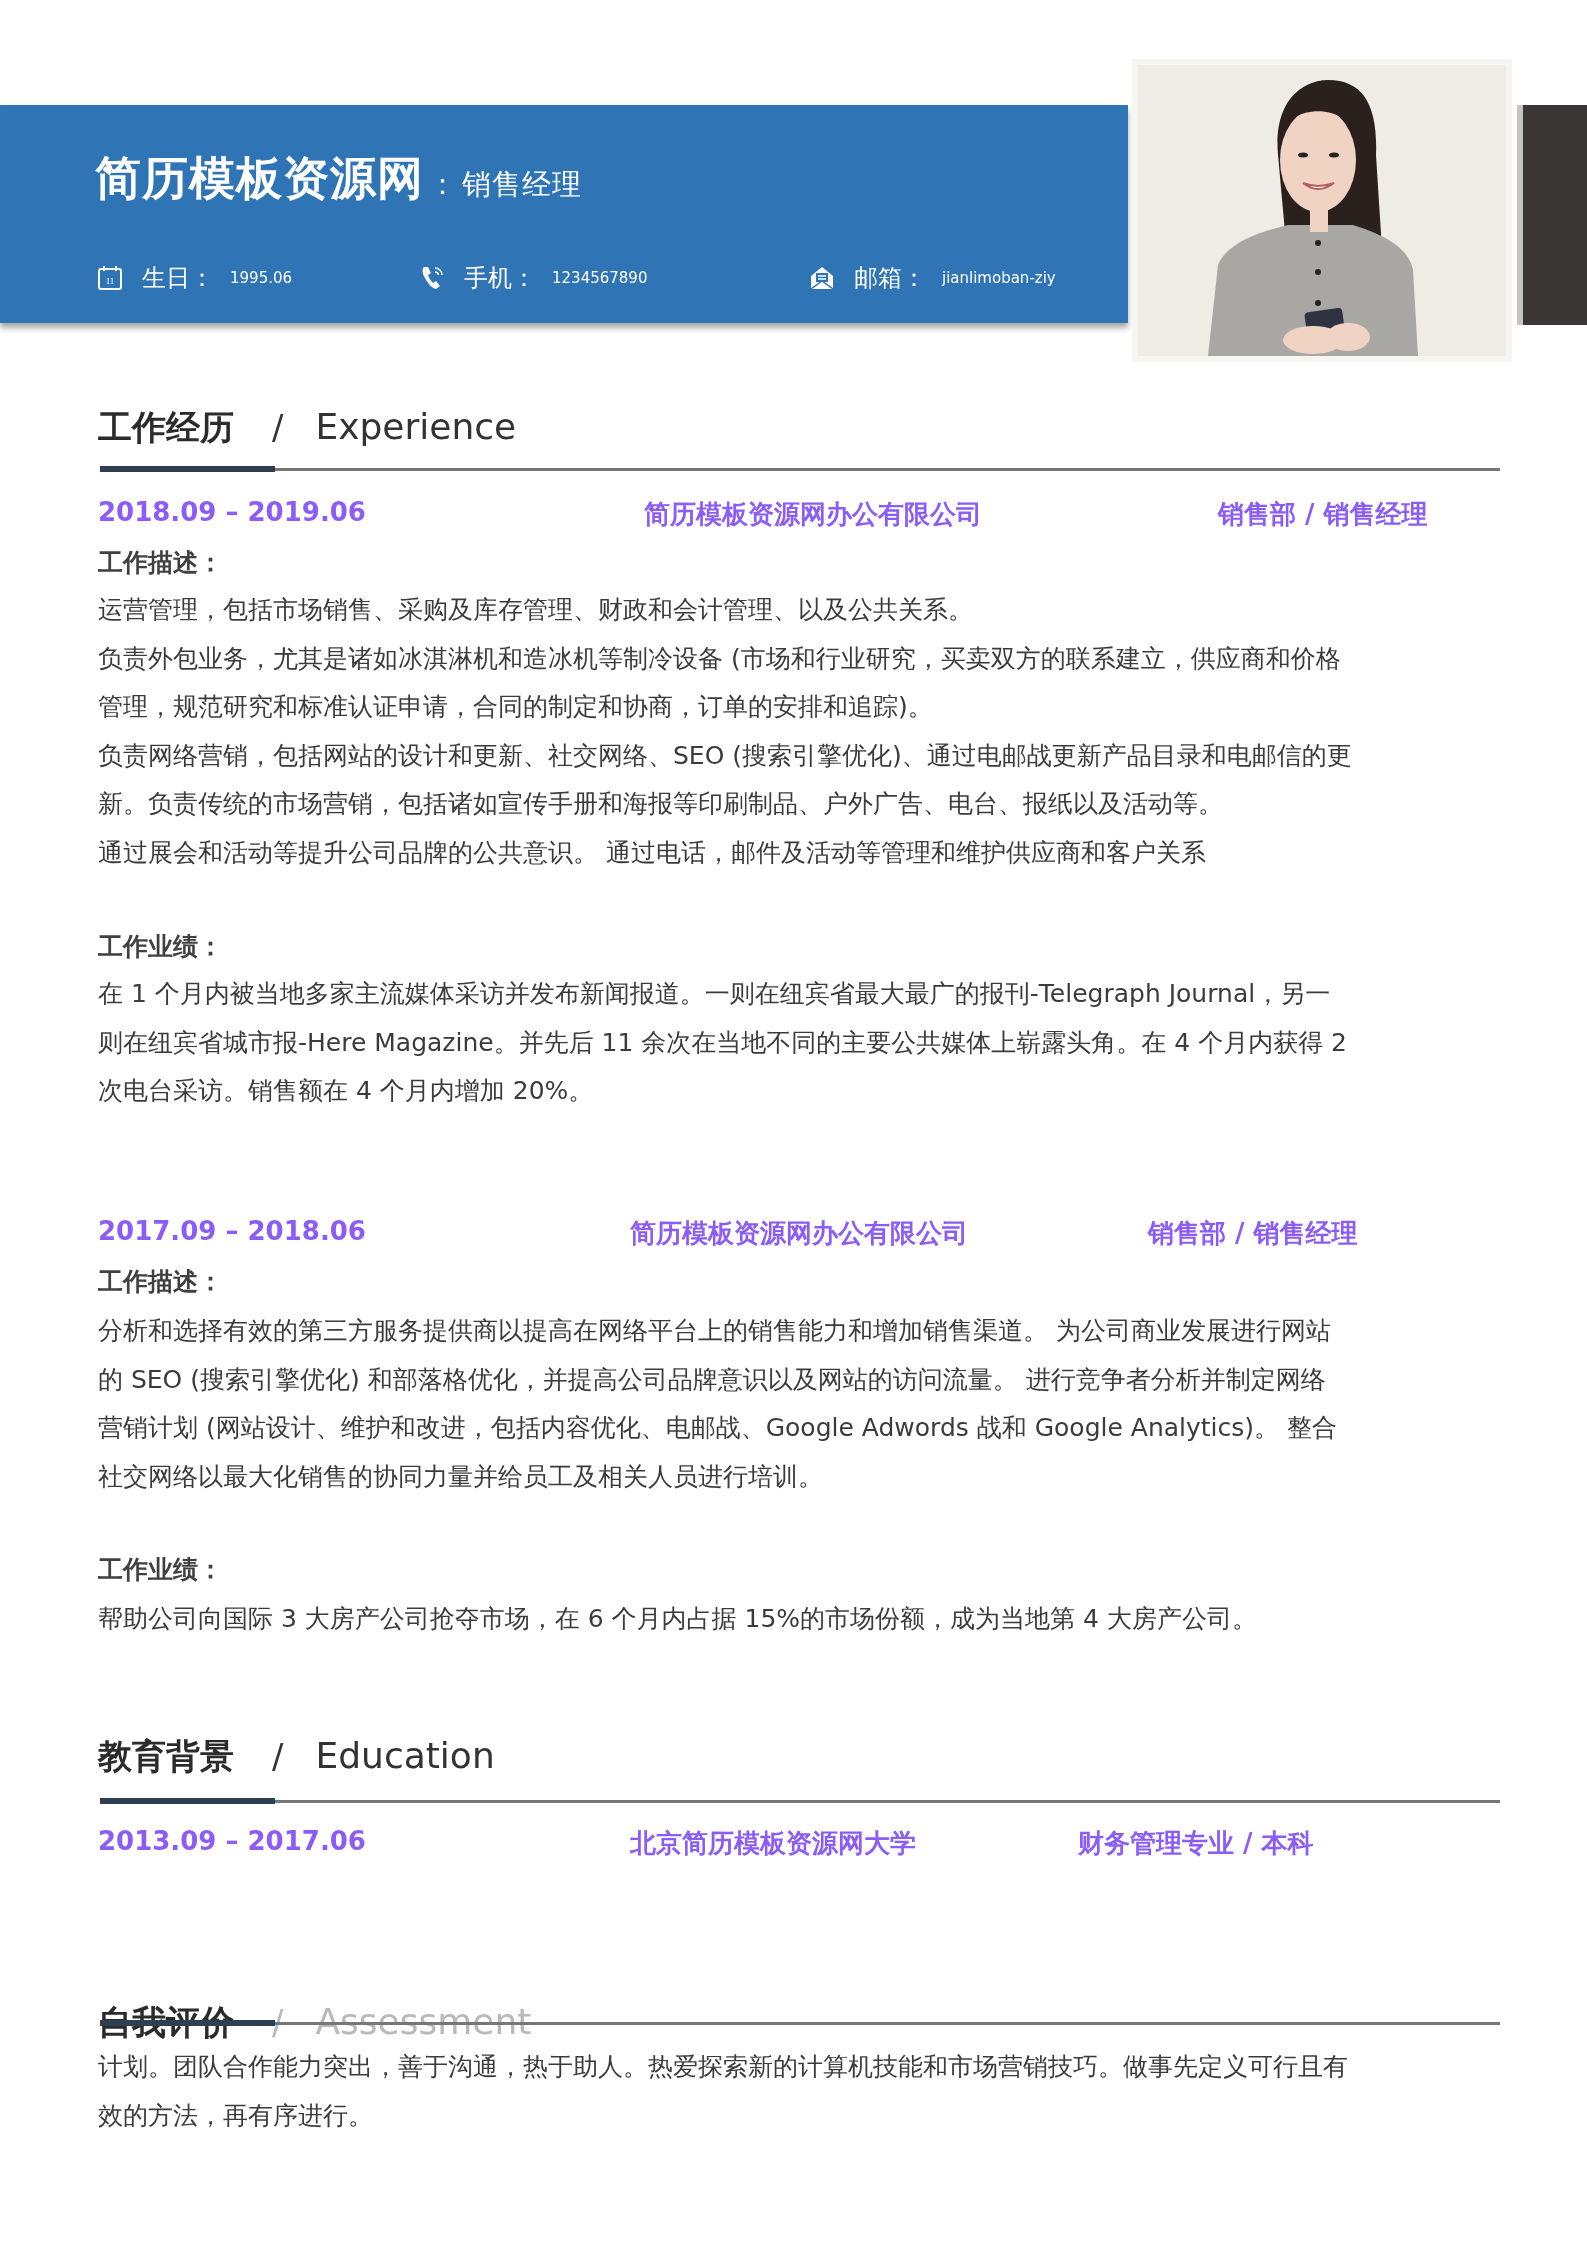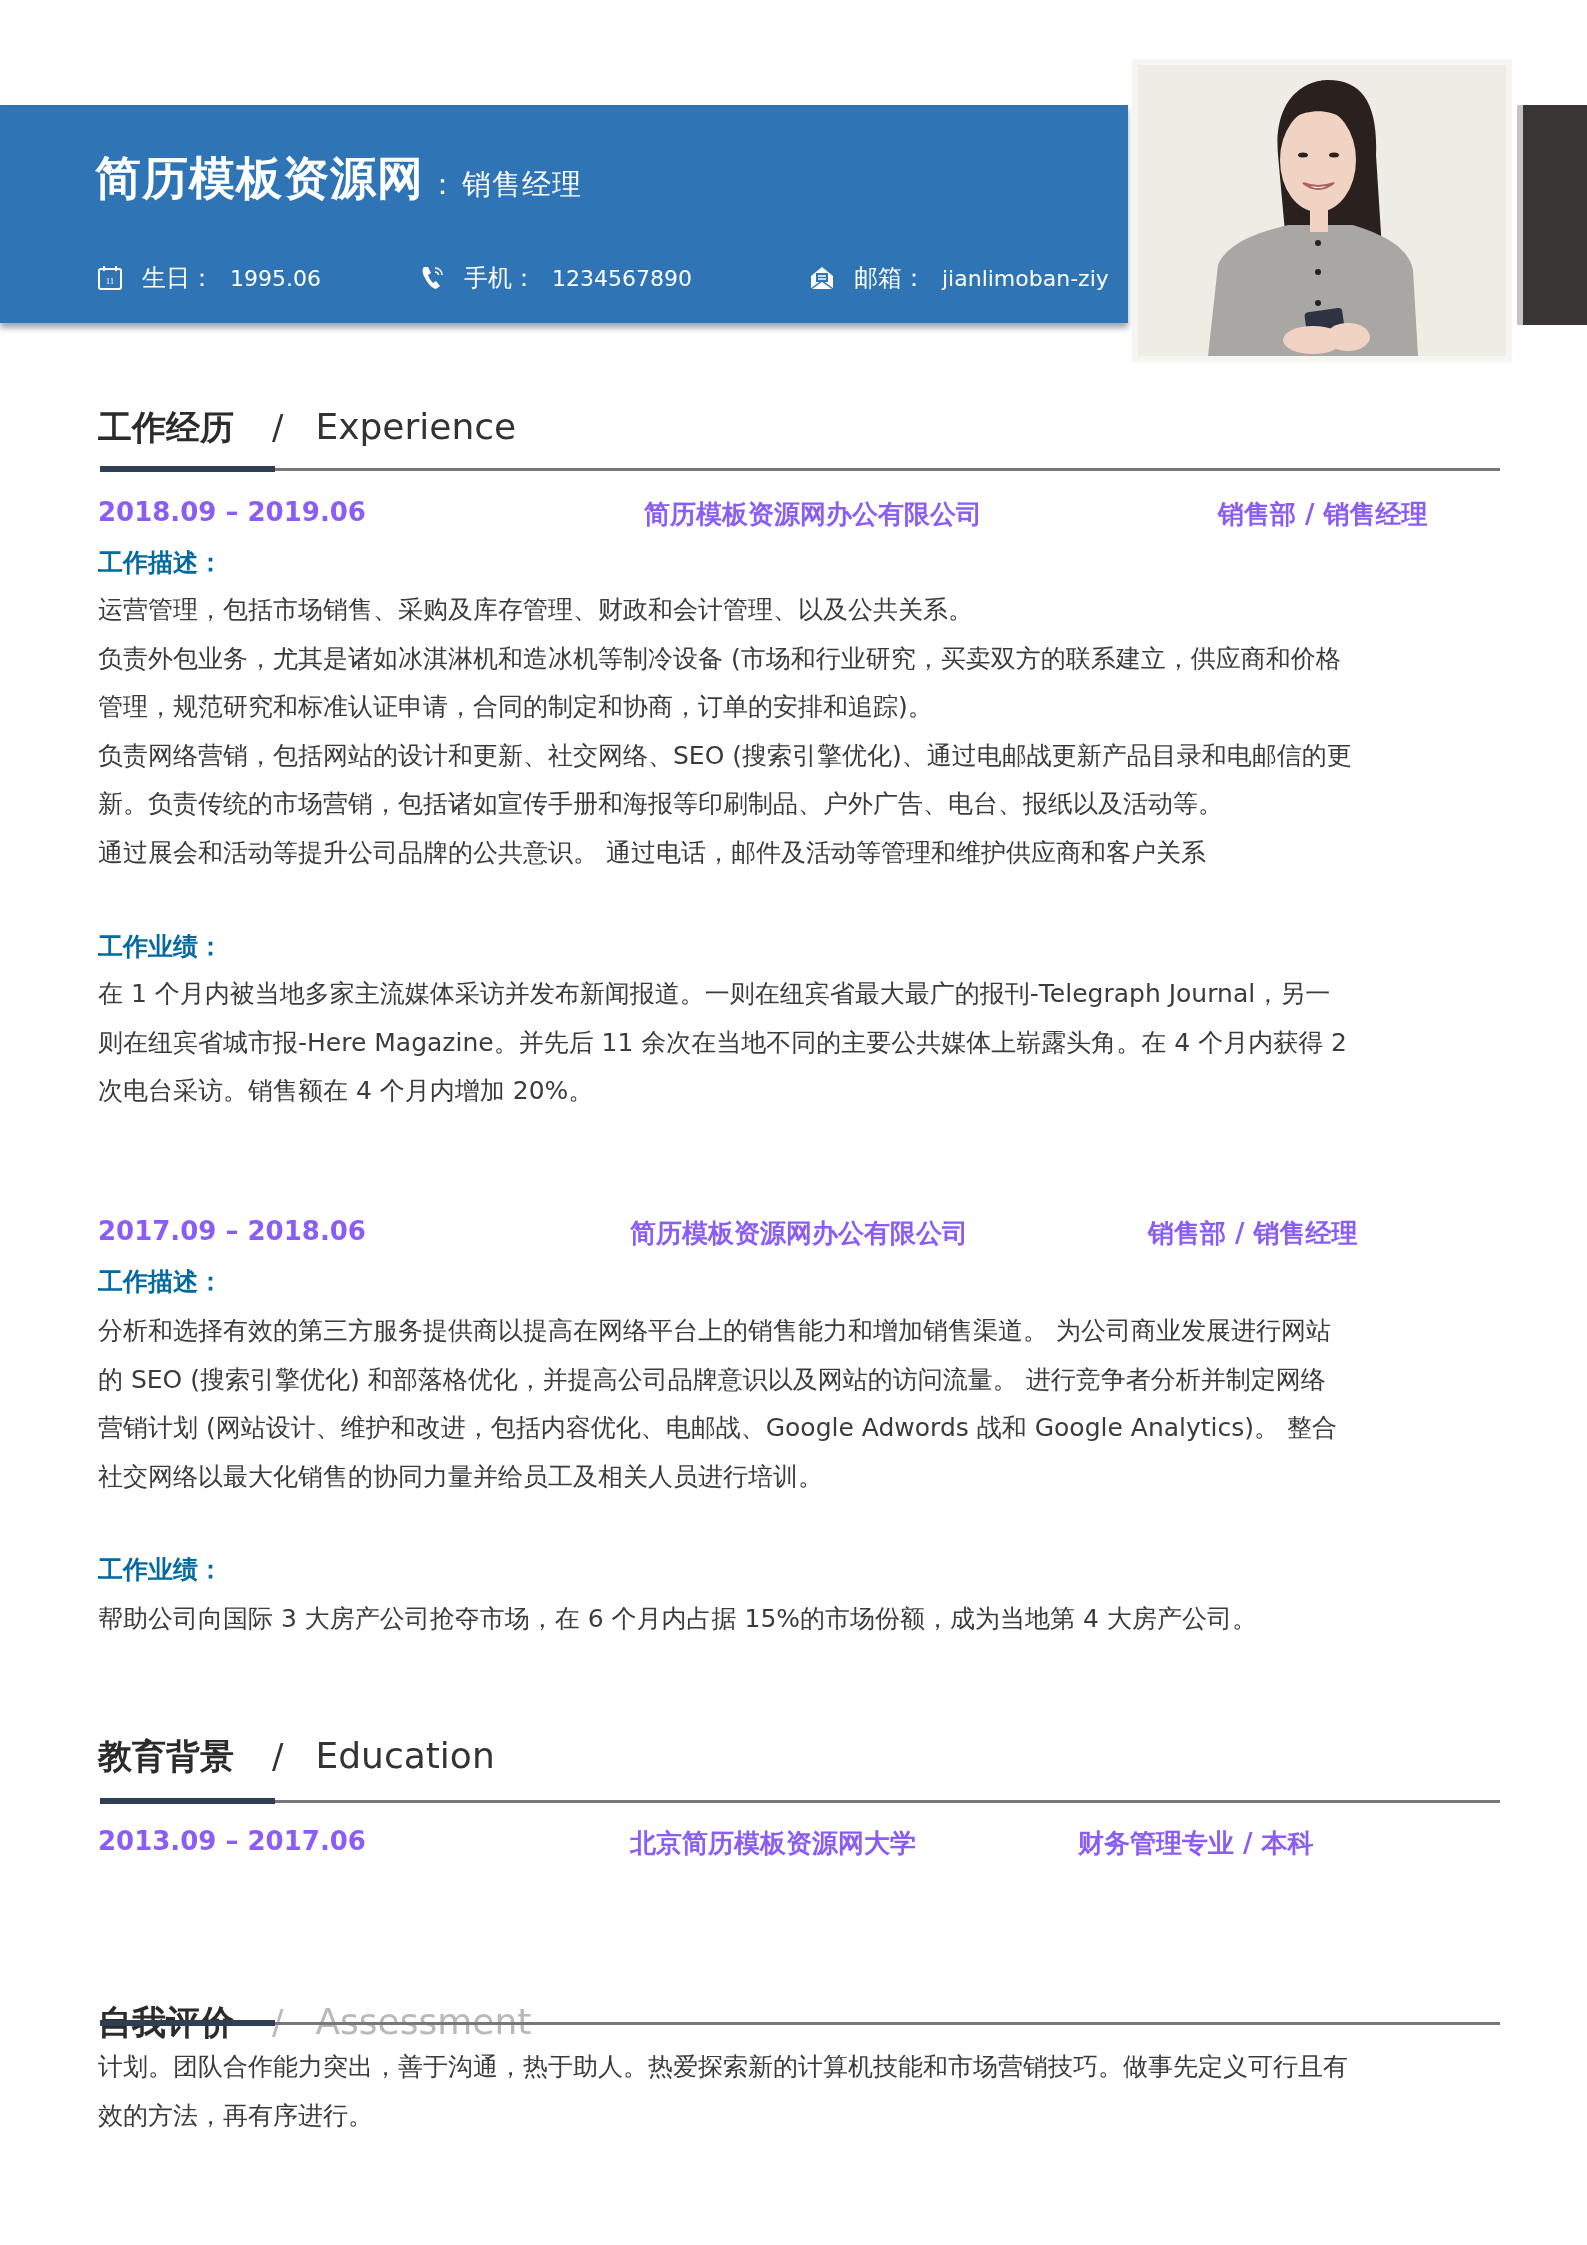--- a/index.html
+++ b/index.html
@@ -13,39 +13,39 @@
     left: 0; top: 105px; width: 1128px; height: 218px; background: #2f74b5;
     box-shadow: 0 5px 6px rgba(0,0,0,0.35);
   }
   .name {
     left: 95px; top: 148px; color: #fff; font-size: 46px; font-weight: bold; letter-spacing: 1px;
     white-space: nowrap;
   }
   .role { color: #fff; font-size: 29px; font-weight: normal; margin-left: 4px; }
   .contact { top: 258px; height: 40px; color: #fff; font-size: 24px; display: flex; align-items: center; white-space: nowrap; }
   .contact .lbl { margin-left: 18px; }
-  .contact .val { margin-left: 16px; font-size: 22px; }
+  .contact .val { margin-left: 16px; font-size: 15px; }
   .c-ico { width: 28px; height: 28px; display: inline-block; }
   .photo-frame {
     left: 1132px; top: 59px; width: 380px; height: 303px; background: #f7f5f2;
   }
   .photo {
     left: 1138px; top: 65px; width: 368px; height: 291px; background: #efebe5; overflow: hidden;
   }
   .dark-bar { left: 1517px; top: 105px; width: 70px; height: 220px; background: #3a3636; border-left: 6px solid #c4c4c4; box-sizing: border-box; }
 
   .sec-title { left: 98px; font-size: 34px; font-weight: bold; color: #2b2b2b; white-space: nowrap; display: flex; align-items: baseline; }
   .sec-title .slash { font-weight: normal; margin: 0 32px 0 38px; color: #333; }
   .sec-title .en { font-weight: normal; font-size: 36px; color: #333; }
   .sec-title.light .slash, .sec-title.light .en { color: #b9b9b9; }
   .divider { left: 100px; width: 1400px; height: 3px; background: #777777; }
   .divider .accent { position: absolute; left: 0; top: -2px; width: 175px; height: 6px; background: #2f3e50; }
 
   .row { font-size: 26px; font-weight: bold; color: #8b5cf6; white-space: nowrap; }
-  .label { left: 98px; font-size: 25px; font-weight: bold; color: #0369a1; }
+  .label { left: 98px; font-size: 25px; font-weight: bold; color: #404040; }
   .para { left: 98px; width: 1400px; font-size: 25px; line-height: 48.5px; color: #3b3b3b; }
   .para p { margin: 0; }
 </style>
 </head>
 <body>
 
 <div class="abs band"></div>
 <div class="abs name">
   <span>简历模板资源网</span><span class="role">：</span><span class="role">销售经理</span>
 </div>

